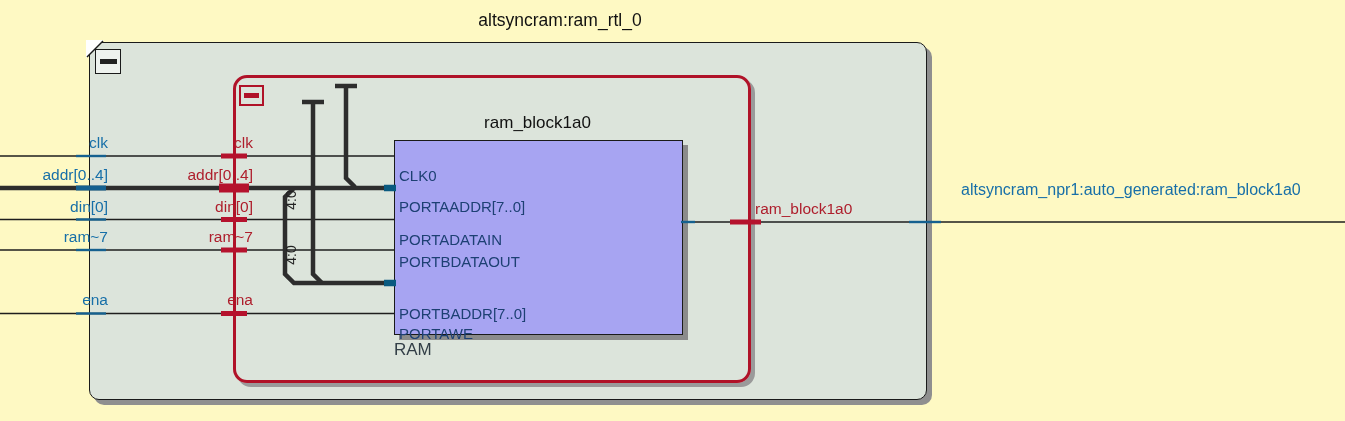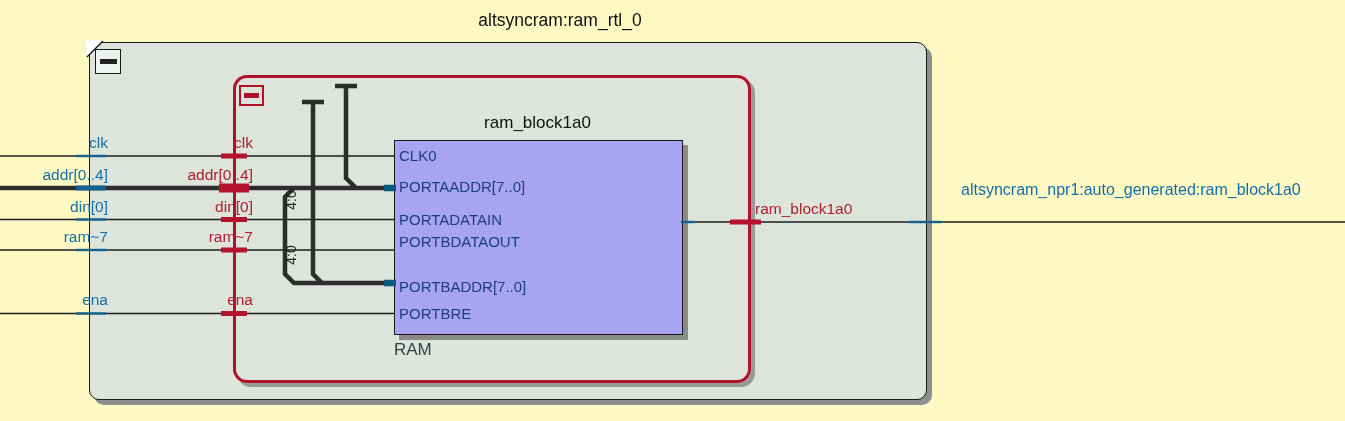--- a/index.html
+++ b/index.html
@@ -28,21 +28,21 @@
     box-shadow:5px 5px 0 #8b8b8b;
   }
   svg#wires{left:0;top:0;pointer-events:none;}
   .title{font-size:17.5px;color:#111;text-align:center;white-space:nowrap;}
   .title.red{color:#b01e28;}
   .netlbl{font-size:15.5px;height:20px;line-height:20px;white-space:nowrap;}
   .netlbl.blue{color:#176fa8;}
   .netlbl.red{color:#ae1e2c;}
   .right-align{text-align:right;padding-left:23px;}
   .portlbl{
-    font-size:15px;color:#1d4073;height:22px;line-height:22px;white-space:nowrap;
+    font-size:15px;color:#1d4073;height:22px;line-height:22px;white-space:nowrap;margin-top:20px;
   }
   .port-row{left:399px;width:274px;}
   .port-row.split{display:flex;justify-content:space-between;flex-direction:column;}
   .slice{
     font-size:14px;color:#222;width:40px;text-align:center;
     transform:rotate(-90deg);white-space:nowrap;
   }
   .collapse{
     box-sizing:border-box;display:flex;align-items:center;justify-content:center;
     background:#eef2ee;
@@ -130,16 +130,16 @@
 
   <div class="abs slice" style="left:271px;top:192px;">4:0</div>
   <div class="abs slice" style="left:271px;top:247px;">4:0</div>
 
   <div class="abs portlbl port-row" style="top:145px;">CLK0</div>
   <div class="abs portlbl port-row" style="top:176px;">PORTAADDR[7..0]</div>
   <div class="abs portlbl port-row split" style="top:209px;">
     <span>PORTADATAIN</span>
     <span>PORTBDATAOUT</span>
   </div>
-  <div class="abs portlbl port-row" style="top:276px;">PORTBADDR[7..0]</div>
-  <div class="abs portlbl port-row" style="top:303px;">PORTBRE</div>
+  <div class="abs portlbl port-row" style="top:283px;">PORTBADDR[7..0]</div>
+  <div class="abs portlbl port-row" style="top:303px;">PORTAWE</div>
 
 </div>
 
 </body></html>

